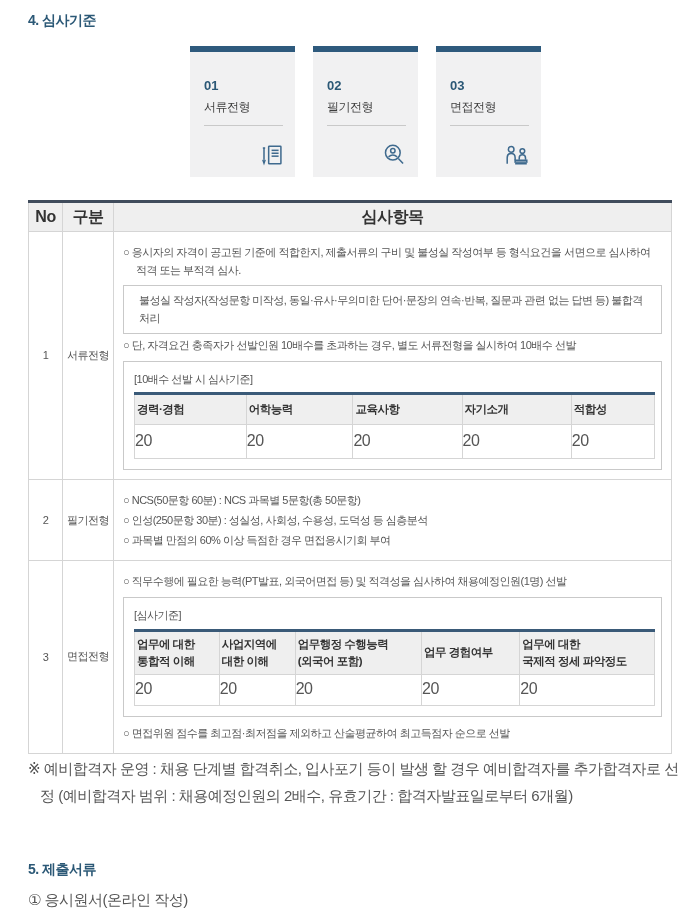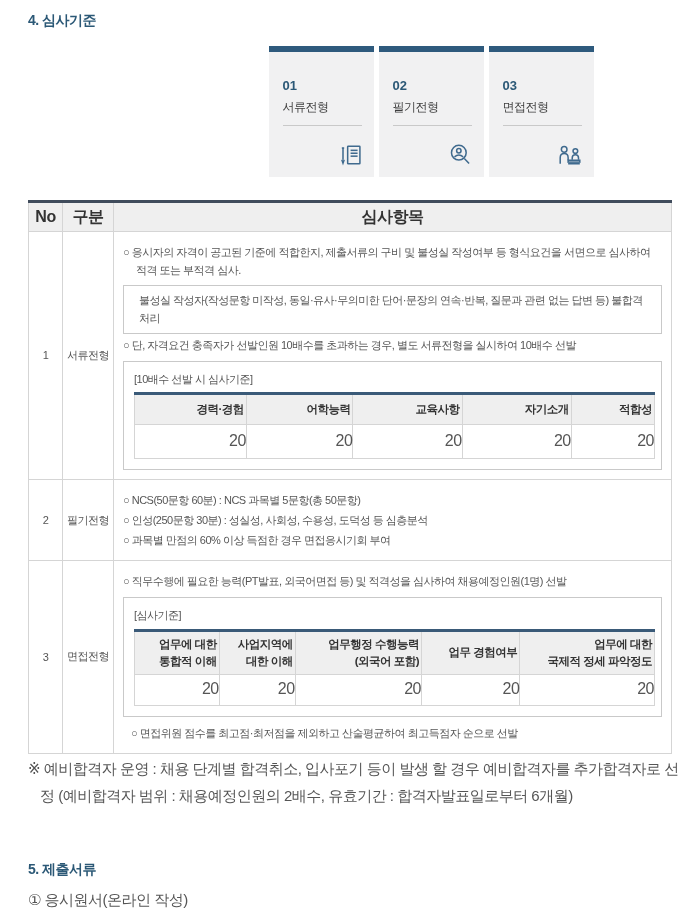--- a/index.html
+++ b/index.html
@@ -7,21 +7,21 @@
   body {
     width:700px; height:918px;
     font-family:"Liberation Sans","DejaVu Sans",sans-serif;
     color:#555; overflow:hidden;
   }
   .page { width:700px; height:918px; padding:12px 28px 0 28px; }
 
   .sec-title { font-size:14px; font-weight:bold; color:#2b5876; letter-spacing:-0.5px; }
 
   
-  .cards { display:flex; gap:5px; margin:16px 0 0 162px;justify-content:center; }
+  .cards { display:flex; gap:18px; margin:16px 0 0 162px; }
   .card { width:105px; height:131px; background:#f1f1f2; position:relative; }
   .card-bar { height:6px; background:#2e5a7d; }
   .card-body { padding:12px 12px 0 14px; }
   .card-num { font-size:13px; font-weight:bold; color:#2b5876; margin-top:14px; }
   .card-label { font-size:12px; color:#3d3d3d; margin-top:6px; letter-spacing:-0.5px; }
   .card-divider { border-top:1px solid #c9c9c9; margin-top:9px; }
   .card-icon { position:absolute; right:10px; bottom:8px; }
 
   
   table.main { width:644px; border-collapse:collapse; margin-top:23px; border-top:3px solid #404c5c; }
@@ -30,21 +30,21 @@
   table.main td.no-cell, table.main td.cat-cell { text-align:center; font-size:11px; color:#555; letter-spacing:-0.5px; }
   table.main td.content-cell { padding:9px 9px; font-size:11px; color:#555; line-height:1.65; letter-spacing:-0.5px; }
   .col-no { width:34px; } .col-cat { width:51px; }
 
   .bullet { padding-left:13px; text-indent:-13px; margin:2px 0; }
   .boxed-note { border:1px solid #c9c9c9; padding:5px 15px; margin:6px 0 1px 0; }
   .outer-box { border:1px solid #c9c9c9; padding:8px 6px 10px 10px; margin-top:7px; }
   .sub-label { margin-bottom:4px; }
 
   table.sub { width:100%; border-collapse:collapse; border-top:3px solid #3a5a78; }
-  table.sub th, table.sub td { border:1px solid #d5d5d5; text-align:right; }
+  table.sub th, table.sub td { border:1px solid #d5d5d5; text-align:left; }
   table.sub th { background:#efefef; font-size:11.5px; font-weight:bold; color:#333; height:31px; letter-spacing:-0.5px; white-space:pre-line; line-height:1.45; padding:4px 2px; }
   table.sub td { font-size:16px; color:#555; height:34px; }
   table.sub.sub2 th { height:44px; }
   table.sub.sub2 td { height:31px; }
 
   .footnote { font-size:15px; color:#555; line-height:1.8; margin-top:1px; padding-left:12px; text-indent:-12px; letter-spacing:-0.5px; width:652px; }
 
   .sec5 { margin-top:52px; }
   .doc-list { margin-top:12px; }
   .doc-item { font-size:15px; color:#555; margin:7px 0; letter-spacing:-0.5px; }
@@ -205,21 +205,21 @@
             <tr>
               <td>20</td>
               <td>20</td>
               <td>20</td>
               <td>20</td>
               <td>20</td>
             </tr>
           </tbody>
               </table>
         </div>
-        <div class="bullet" style="margin-top:7px;margin-left:8px;">○ 면접위원 점수를 최고점·최저점을 제외하고 산술평균하여 최고득점자 순으로 선발</div>
+        <div class="bullet" style="margin-top:7px;">○ 면접위원 점수를 최고점·최저점을 제외하고 산술평균하여 최고득점자 순으로 선발</div>
       </td>
     </tr>
   </tbody>
     </table>
 
   <div class="footnote">※ 예비합격자 운영 : 채용 단계별 합격취소, 입사포기 등이 발생 할 경우 예비합격자를 추가합격자로 선정 (예비합격자 범위 : 채용예정인원의 2배수, 유효기간 : 합격자발표일로부터 6개월)</div>
 
   <div class="sec5">
     <div class="sec-title">5. 제출서류</div>
     <div class="doc-list">

